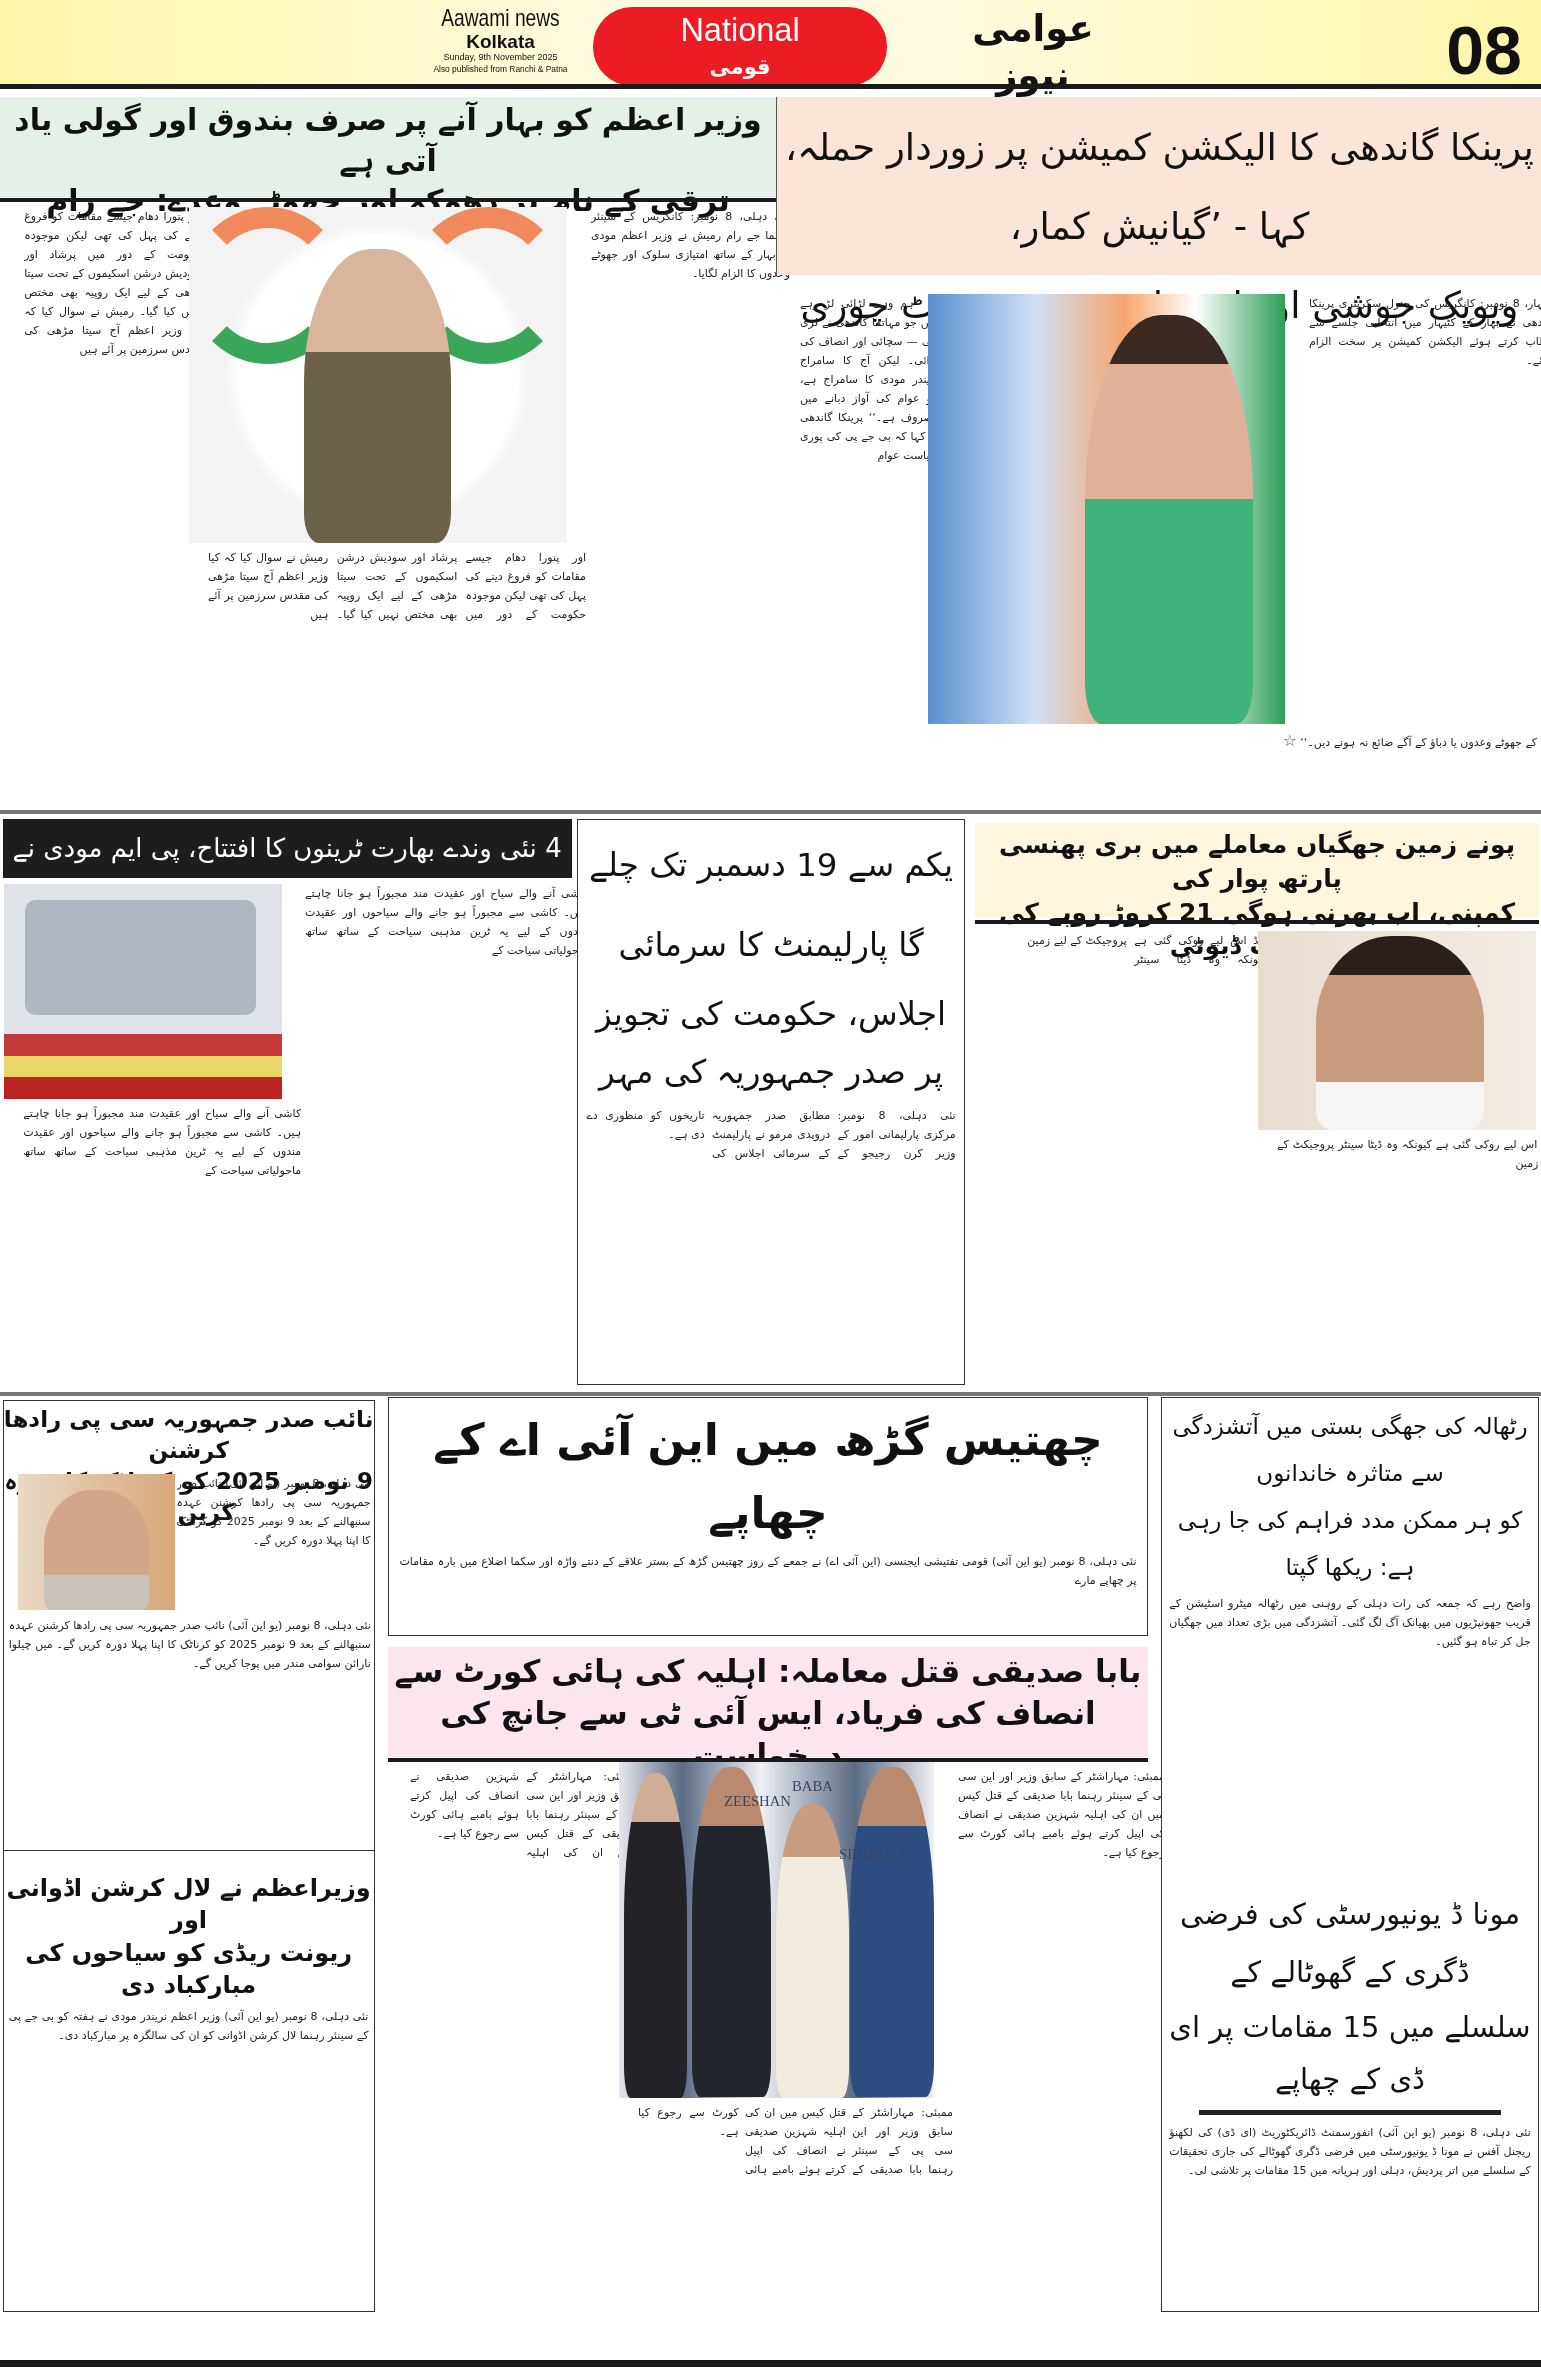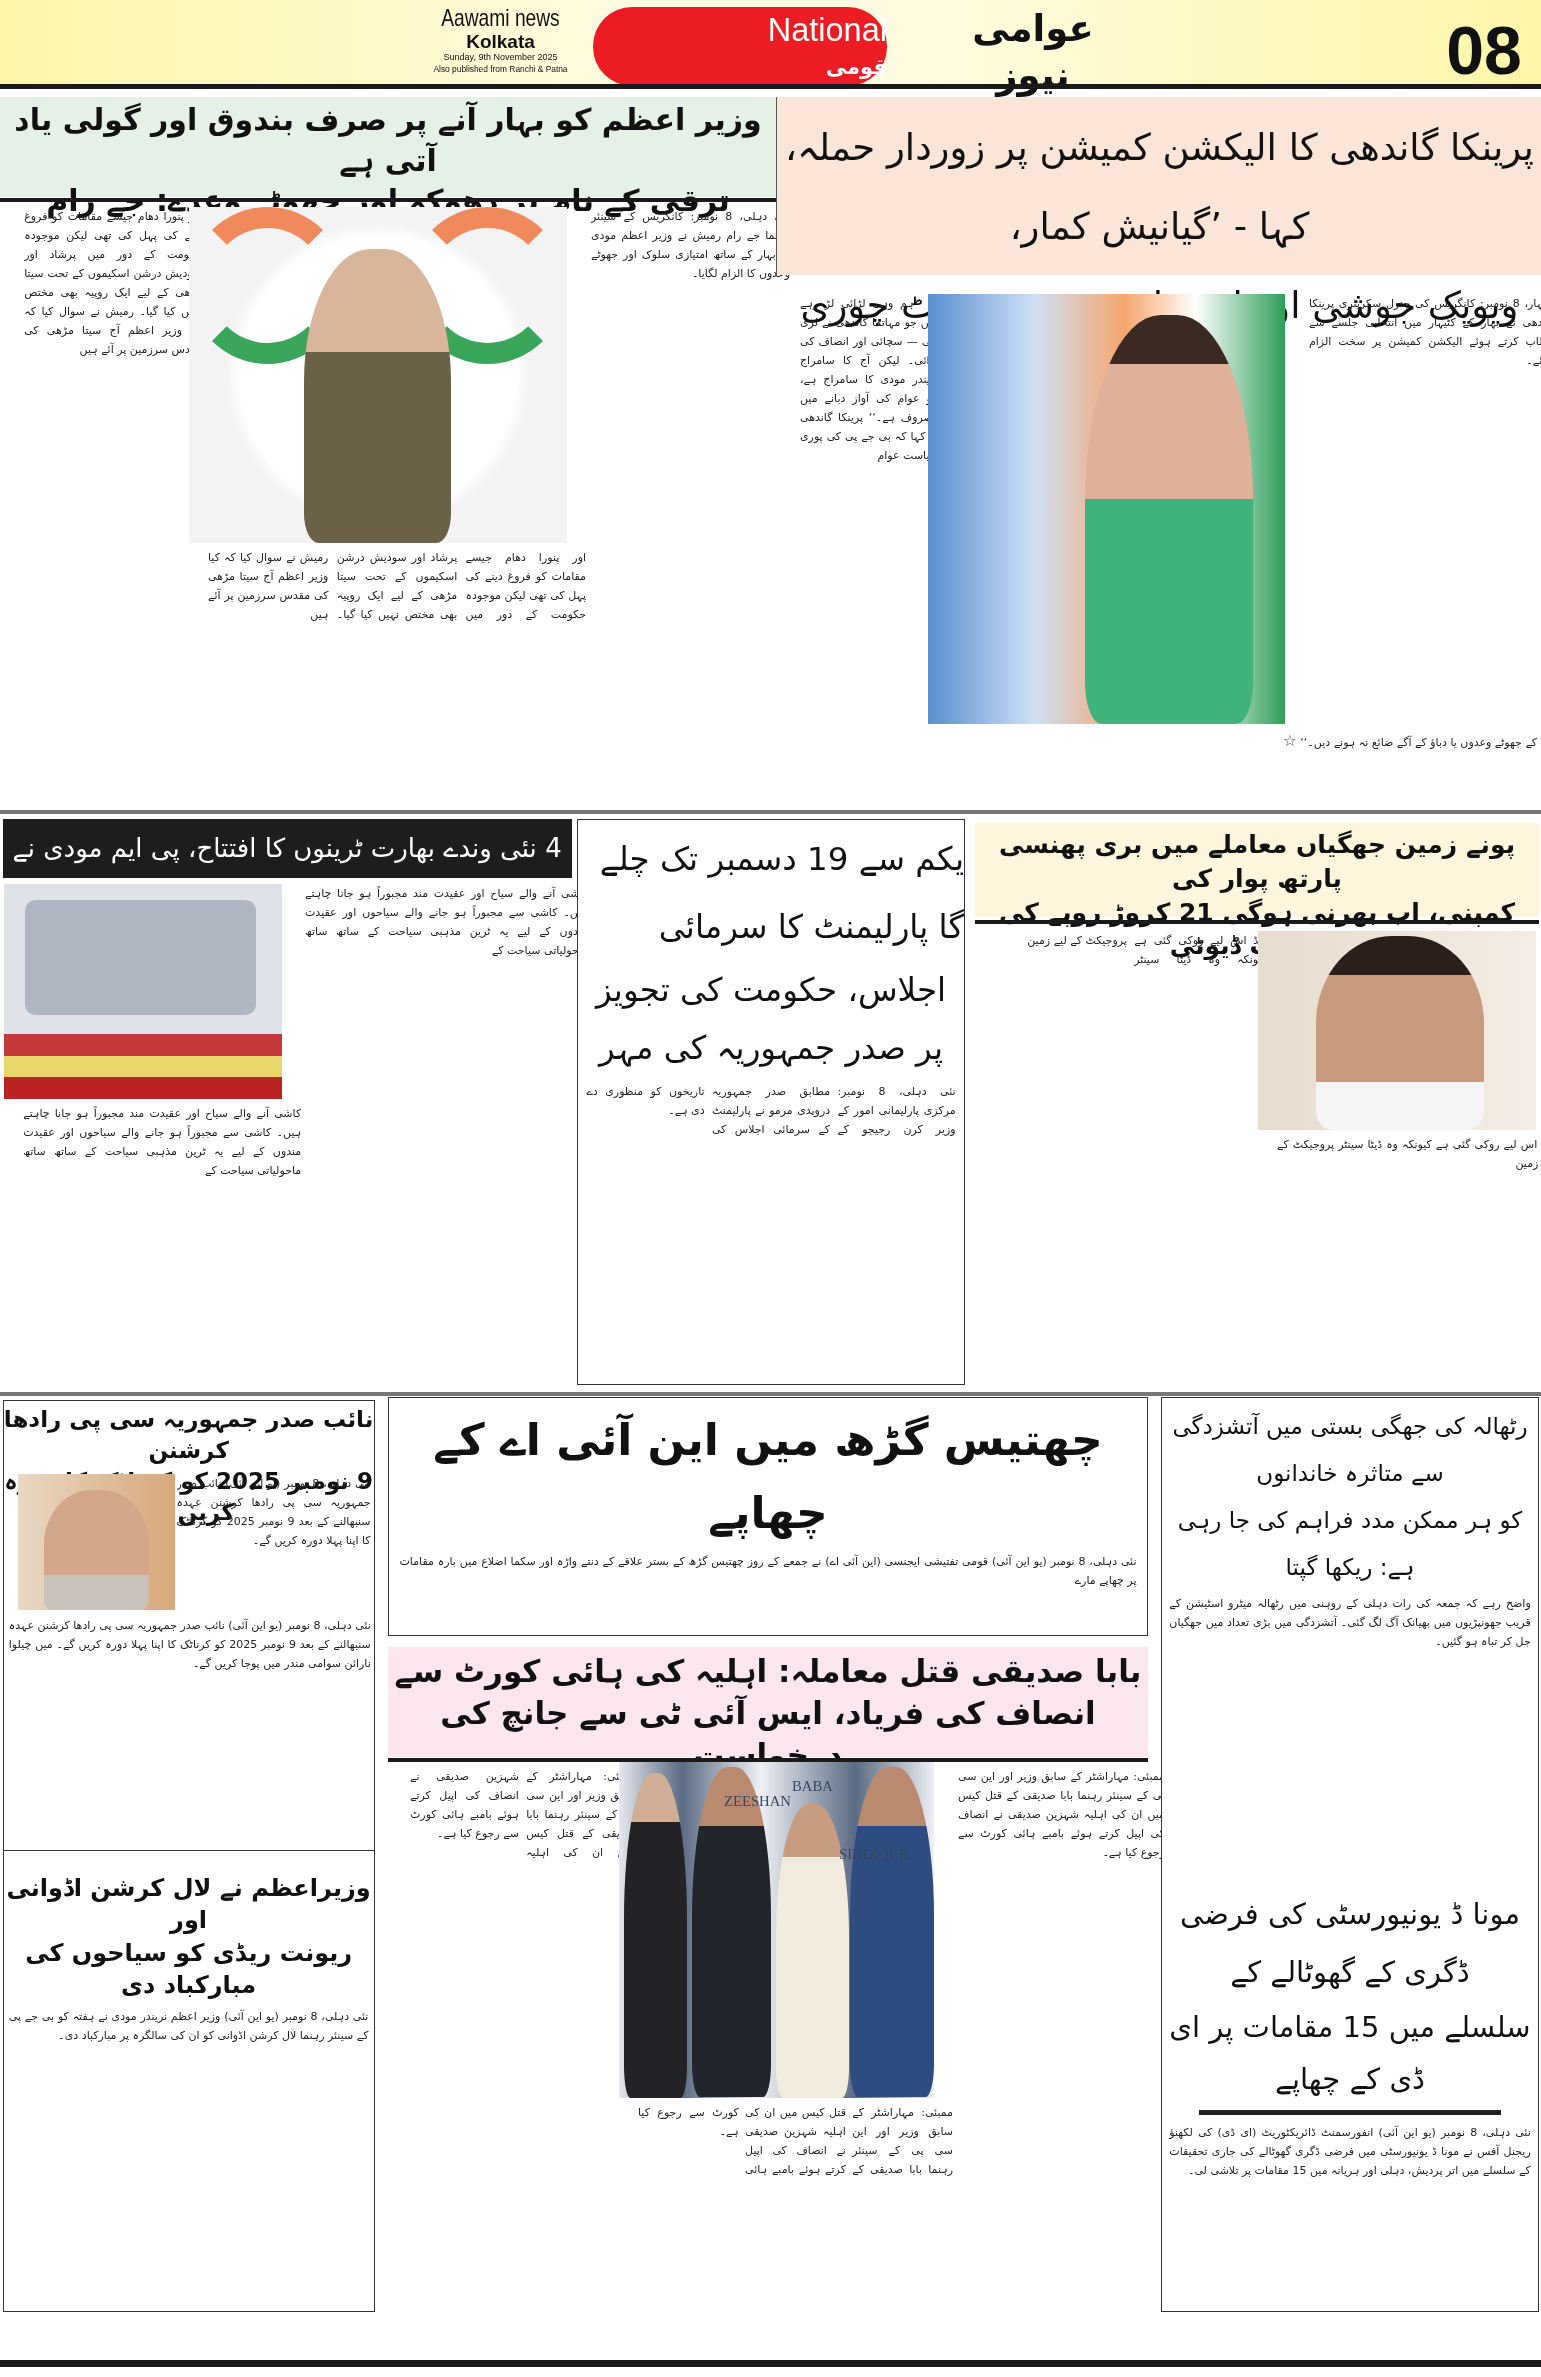--- a/index.html
+++ b/index.html
@@ -7,21 +7,21 @@
   body { font-family: "DejaVu Sans", sans-serif; color: #111; position: relative; }
   .abs { position: absolute; }
   .urdu { direction: rtl; font-family: "DejaVu Sans", sans-serif; }
   .masthead { left: 0; top: 0; width: 1542px; height: 88px;
     background: linear-gradient(90deg, #fdf6a8 0%, #fffbe0 40%, #fffbe0 60%, #fdf6a8 100%); }
   .mast-en { left: 414px; top: 5.2px; width: 173px; text-align: center; }
   .mast-en .t1 { font-family: "Liberation Sans", sans-serif; font-size: 24px; line-height: 26px; transform: scaleX(0.8); }
   .mast-en .t2 { font-family: "Liberation Sans", sans-serif; font-size: 19px; font-weight: bold; line-height: 21px; }
   .mast-en .t3 { font-family: "Liberation Sans", sans-serif; font-size: 9px; line-height: 11.5px; }
   .mast-en .t4 { font-family: "Liberation Sans", sans-serif; font-size: 8.4px; line-height: 10.5px; }
-  .pill { left: 593px; top: 7.3px; width: 294px; height: 79px; background: #ec1c24; border-radius: 39px; color: #fff; text-align: right; }
+  .pill { left: 593px; top: 7.3px; width: 294px; height: 79px; background: #ec1c24; border-radius: 39px; color: #fff; text-align: center; }
   .pill .en { font-family: "Liberation Sans", sans-serif; font-size: 32.5px; line-height: 47px; }
   .pill .ur { font-size: 21px; font-weight: bold; line-height: 26px; }
   .mast-ur { left: 944px; top: 5.2px; width: 178px; text-align: center; }
   .mast-ur .t1 { font-size: 37px; font-weight: bold; line-height: 47px; }
   .mast-ur .t2 { font-size: 15.7px; font-weight: bold; line-height: 18px; }
   .mast-ur .t3 { font-size: 12.6px; line-height: 15.7px; }
   .pageno { left: 1437px; top: 15.7px; width: 94px; font-family: "Liberation Sans", sans-serif; font-size: 68px; font-weight: bold; text-align: center; line-height: 68px; }
   .rule { background: #1a1a1a; height: 5.2px; }
   .box { border: 1.6px solid #333; background: #fff; }
   .hl-bold { font-weight: bold; text-align: center; line-height: 1.35; }
@@ -102,21 +102,21 @@
   <div class="abs" style="left:21px;top:15.7px;width:231px;height:115px;background:#aeb6c2;border-radius:10.5px;"></div>
 </div>
 <div class="col urdu body-text" style="left:286px;top:884px;width:283px;height:503px;">
   <span>کاشی آنے والے سیاح اور عقیدت مند مجبوراً ہو جانا چاہتے ہیں۔ کاشی سے مجبوراً ہو جانے والے سیاحوں اور عقیدت مندوں کے لیے یہ ٹرین مذہبی سیاحت کے ساتھ ساتھ ماحولیاتی سیاحت کے</span>
 </div>
 <div class="col urdu body-text" style="left:4.2px;top:1104px;width:278px;height:283px;">
   <span>کاشی آنے والے سیاح اور عقیدت مند مجبوراً ہو جانا چاہتے ہیں۔ کاشی سے مجبوراً ہو جانے والے سیاحوں اور عقیدت مندوں کے لیے یہ ٹرین مذہبی سیاحت کے ساتھ ساتھ ماحولیاتی سیاحت کے</span>
 </div>
 
 <div class="abs box" style="left:577px;top:819px;width:388px;height:566px;">
-  <div class="urdu" style="font-size:32.5px;text-align:right;line-height:68px;padding-top:5.2px;">یکم سے 19 دسمبر تک چلے گا پارلیمنٹ کا سرمائی</div>
+  <div class="urdu" style="font-size:32.5px;text-align:center;line-height:80px;padding-top:5.2px;">یکم سے 19 دسمبر تک چلے گا پارلیمنٹ کا سرمائی</div>
   <div class="urdu" style="font-size:32.5px;text-align:center;line-height:58px;">اجلاس، حکومت کی تجویز پر صدر جمہوریہ کی مہر</div>
   <div class="urdu body-text" style="padding:5.2px 8.4px;column-count:3;column-gap:7.3px;height:419px;overflow:hidden;">
     <span>نئی دہلی، 8 نومبر: مرکزی پارلیمانی امور کے وزیر کرن رجیجو کے مطابق صدر جمہوریہ دروپدی مرمو نے پارلیمنٹ کے سرمائی اجلاس کی تاریخوں کو منظوری دے دی ہے۔</span>
   </div>
 </div>
 
 <div class="abs" style="left:975px;top:823px;width:564px;height:94px;background:#fdf5dc;">
   <div class="urdu hl-bold" style="font-size:25px;padding-top:5.2px;">پونے زمین جھگیاں معاملے میں بری پھنسی پارتھ پوار کی</div>
   <div class="urdu hl-bold" style="font-size:25px;">کمپنی، اب بھرنی ہوگی 21 کروڑ روپے کی اسٹامپ ڈیوٹی</div>
 </div>

